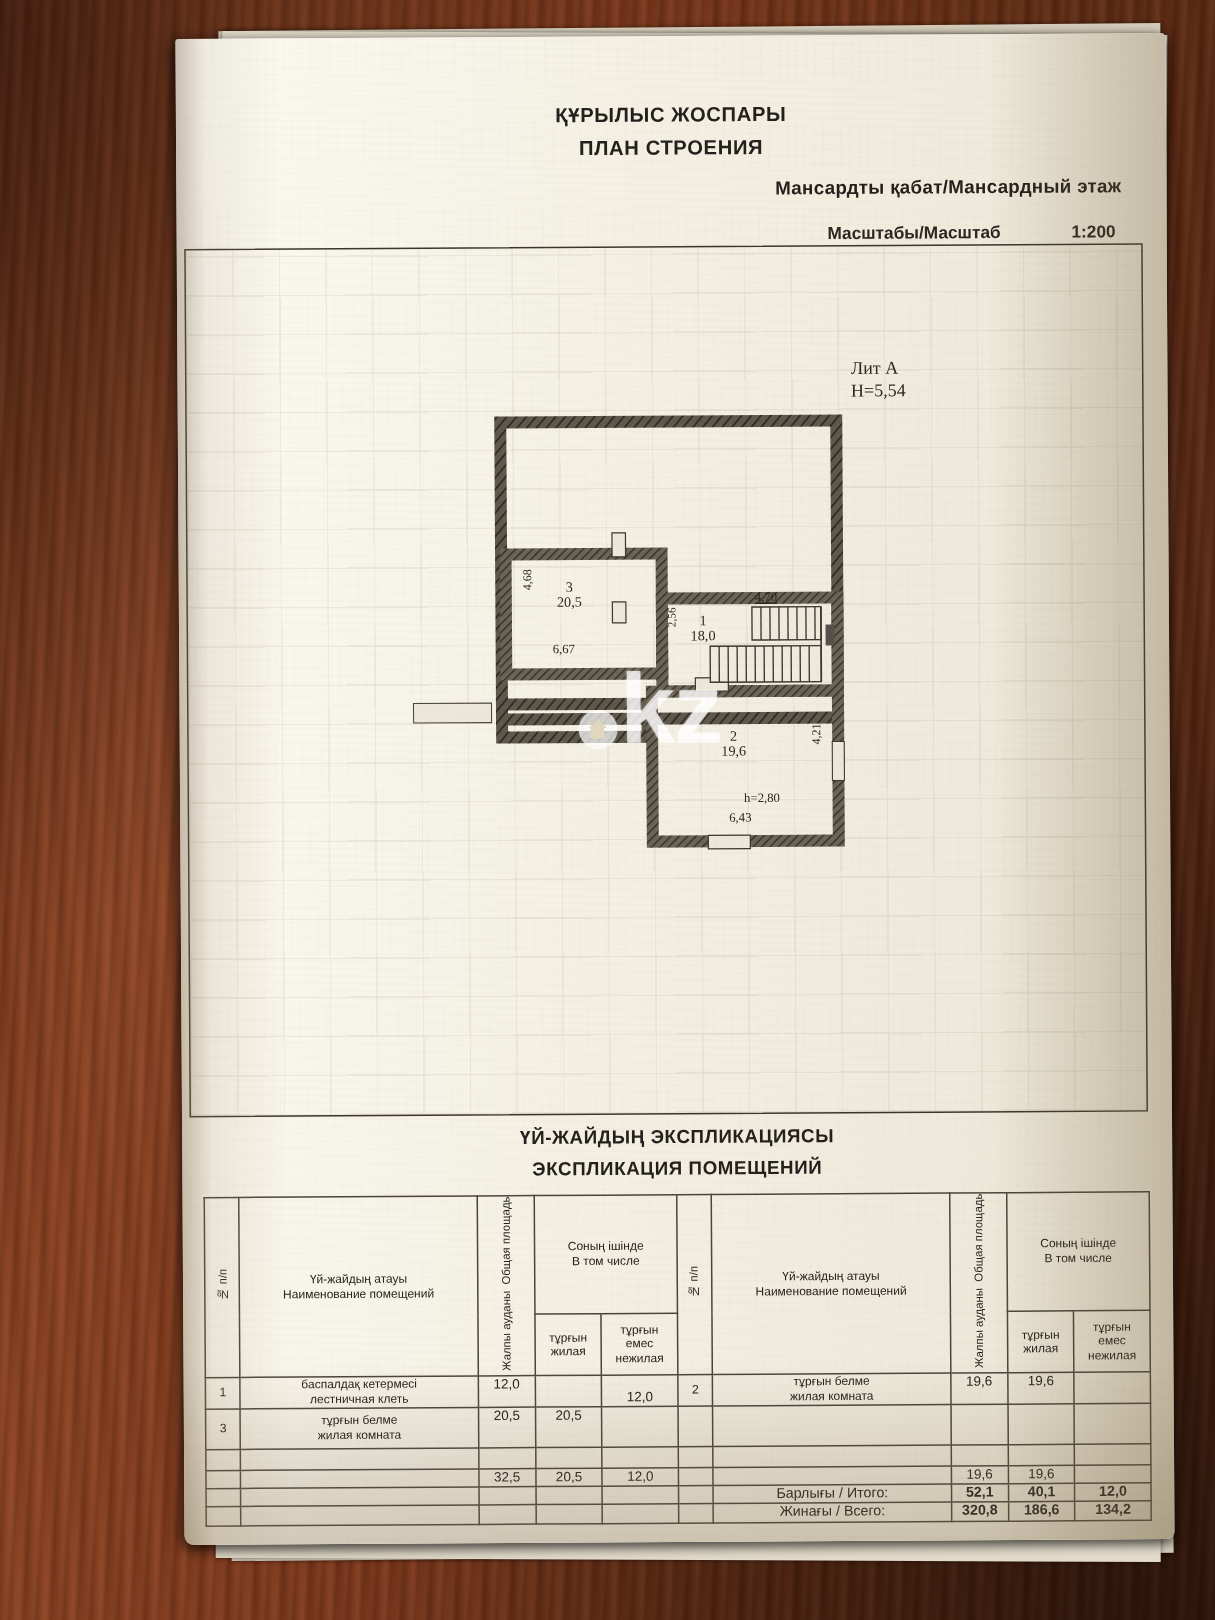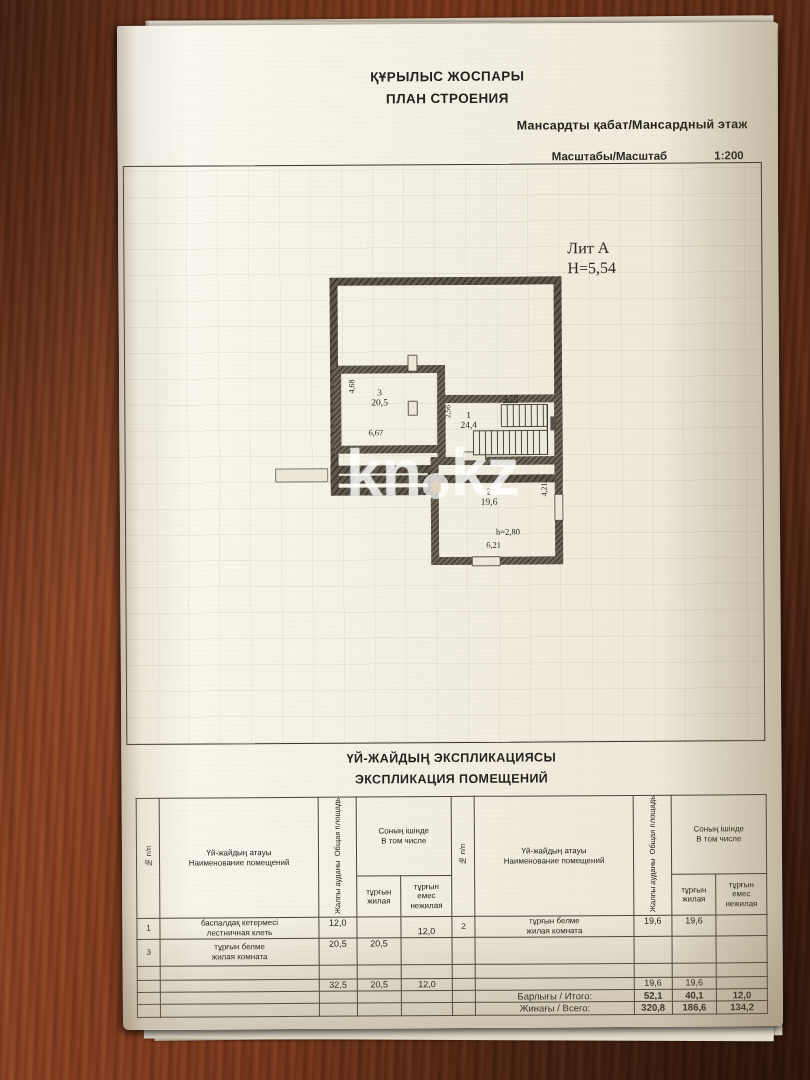--- a/index.html
+++ b/index.html
@@ -97,21 +97,21 @@
   
   #ghost{
     position:absolute;inset:0;opacity:.12;pointer-events:none;
     background:
       repeating-linear-gradient(0deg, rgba(90,80,60,0.6) 0 1px, rgba(0,0,0,0) 1px 26px),
       repeating-linear-gradient(90deg, rgba(90,80,60,0.5) 0 1px, rgba(0,0,0,0) 1px 31px);
   }
 
   #lit{
     position:absolute;left:443px;top:74px;
-    font-family:"Liberation Serif",serif;font-size:16px;color:#2e2820;line-height:1.25;
+    font-family:"Liberation Serif",serif;font-size:12px;color:#2e2820;line-height:1.25;
   }
 
   
   #plan{position:absolute;left:0;top:0;width:100%;height:100%;}
 
   
   #watermark{
     position:absolute;left:0;top:0;width:100%;height:100%;
     display:flex;align-items:center;justify-content:center;
     pointer-events:none;z-index:20;
@@ -254,36 +254,35 @@
 
       <div style="position:absolute;left:246px;top:222px;font-size:9.5px;color:#2b261f;text-align:center;font-family:'Liberation Serif',serif;">
         <div>3</div>
         <div>20,5</div>
       </div>
       <div style="position:absolute;left:222px;top:214px;font-size:8px;color:#2b261f;writing-mode:vertical-rl;transform:rotate(180deg);font-family:'Liberation Serif',serif;">4,68</div>
       <div style="position:absolute;left:243px;top:262px;font-size:8.5px;color:#2b261f;font-family:'Liberation Serif',serif;">6,67</div>
 
       <div style="position:absolute;left:335px;top:245px;font-size:9.5px;color:#2b261f;text-align:center;font-family:'Liberation Serif',serif;">
         <div>1</div>
-        <div>24,4</div>
+        <div>18,0</div>
       </div>
       <div style="position:absolute;left:318px;top:240px;font-size:7.5px;color:#2b261f;writing-mode:vertical-rl;transform:rotate(180deg);font-family:'Liberation Serif',serif;">2,56</div>
       <div style="position:absolute;left:378px;top:228px;font-size:8.5px;color:#2b261f;font-family:'Liberation Serif',serif;text-decoration:underline;">4,70</div>
 
       <div style="position:absolute;left:355px;top:322px;font-size:9.5px;color:#2b261f;text-align:center;font-family:'Liberation Serif',serif;">
         <div>2</div>
         <div>19,6</div>
       </div>
       <div style="position:absolute;left:414px;top:318px;font-size:8px;color:#2b261f;writing-mode:vertical-rl;transform:rotate(180deg);font-family:'Liberation Serif',serif;">4,21</div>
       <div style="position:absolute;left:370px;top:362px;font-size:8.5px;color:#2b261f;font-family:Liberation Serif, serif;">h=2,80</div>
-      <div style="position:absolute;left:360px;top:375px;font-size:8.5px;color:#2b261f;font-family:'Liberation Serif',serif;">6,21</div>
+      <div style="position:absolute;left:360px;top:375px;font-size:8.5px;color:#2b261f;font-family:'Liberation Serif',serif;">6,43</div>
 
       <div id="watermark">
         <div id="wm-text">
-          <span>kn</span>
           <span id="wm-dot">
             <span id="wm-house">
               <span class="roof"></span>
                 <span class="body"></span>
             </span>
           </span>
           <span>kz</span>
         </div>
       </div>
     </div>

